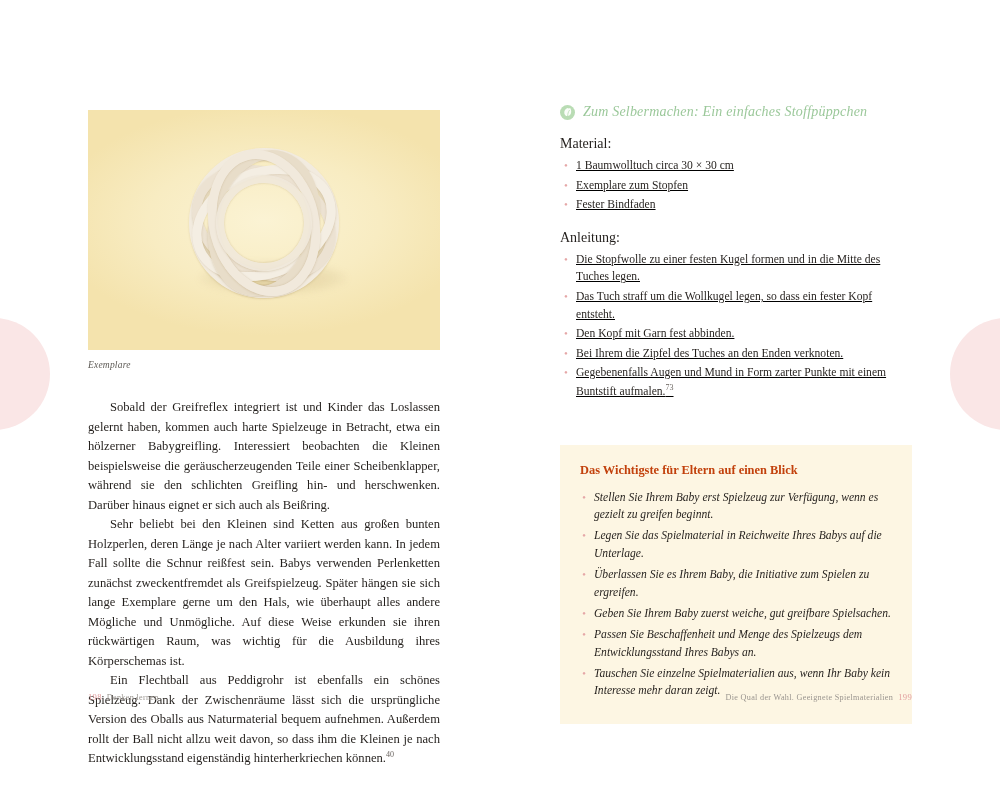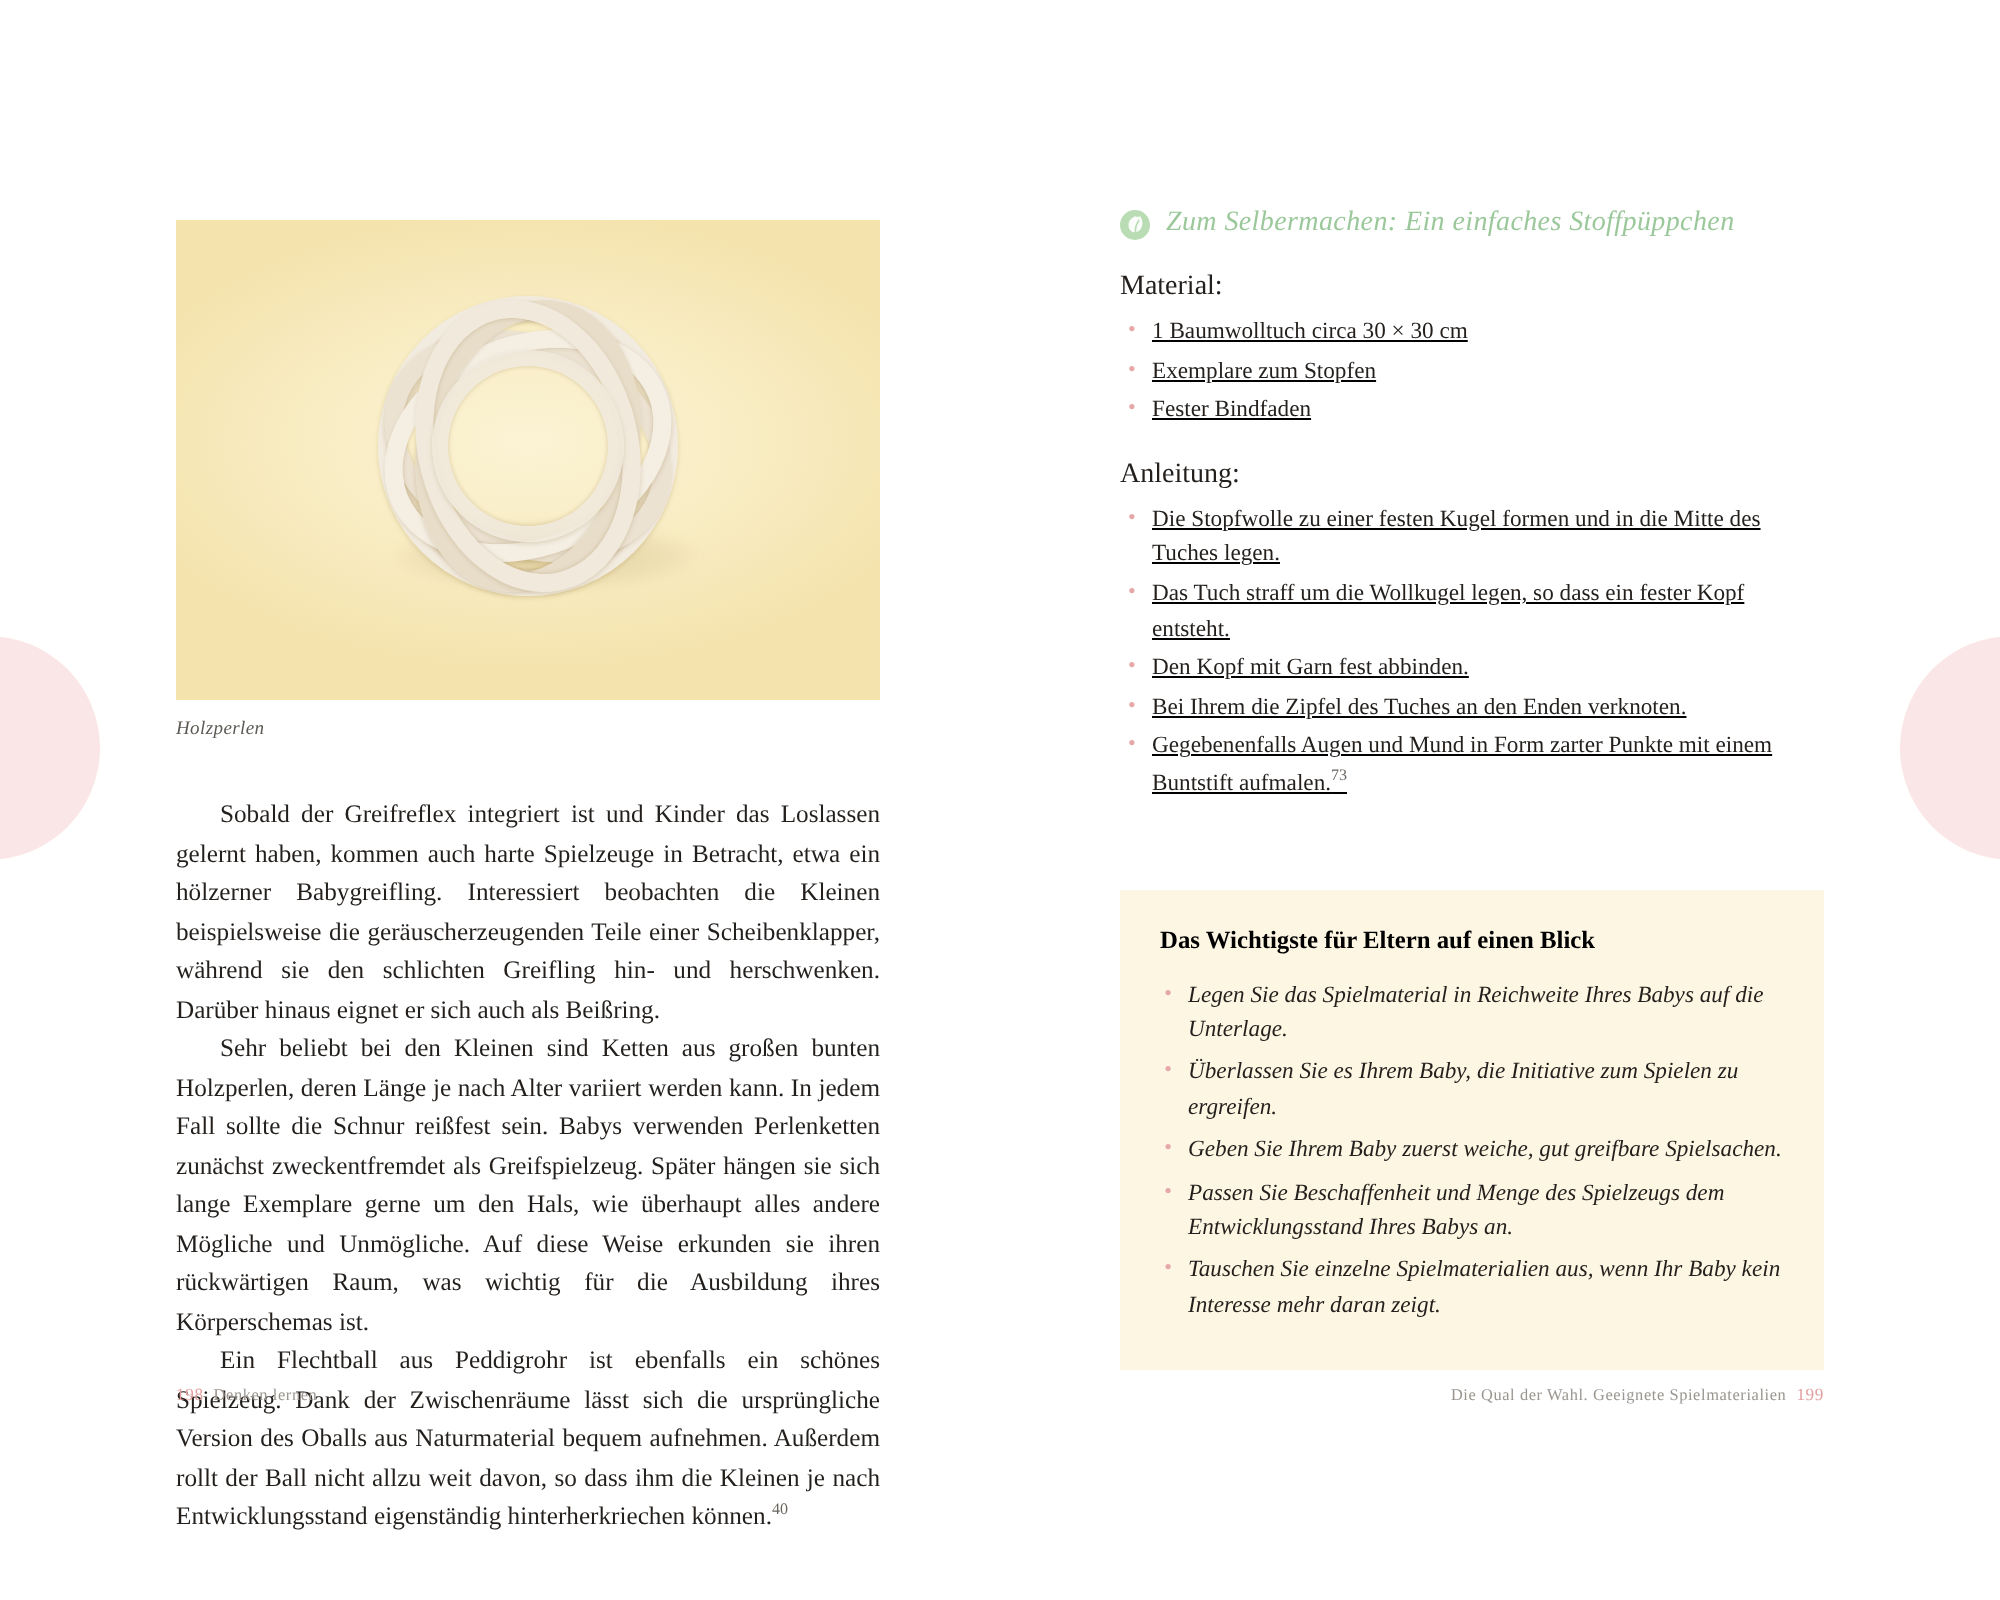--- a/index.html
+++ b/index.html
@@ -180,21 +180,21 @@
   
   .tip-box {
     margin-top: 44px;
     background: #fdf6e3;
     padding: 18px 20px 20px 20px;
     width: 312px;
   }
   .tip-box-title {
     font-size: 12.4px;
     font-weight: bold;
-    color: #000000;
+    color: #c2410c;
     margin-bottom: 11px;
   }
   .tip-box ul {
     list-style: none;
     margin: 0;
     padding: 0;
   }
   .tip-box li {
     position: relative;
     padding-left: 14px;
@@ -252,21 +252,21 @@
         <div class="ring r1"></div>
         <div class="ring r6"></div>
         <div class="ring r2"></div>
         <div class="ring r3"></div>
         <div class="ring r4"></div>
         <div class="ring r5"></div>
         <div class="ring r7"></div>
       </div>
     </div>
 
-    <div class="figure-caption">Holzperlen</div>
+    <div class="figure-caption">Exemplare</div>
 
     <div class="body-text">
       <p>Sobald der Greifreflex integriert ist und Kinder das Loslassen gelernt haben, kommen auch harte Spielzeuge in Betracht, etwa ein hölzerner Babygreifling. Interessiert beobachten die Kleinen beispielsweise die geräuscherzeugenden Teile einer Scheibenklapper, während sie den schlichten Greifling hin- und herschwenken. Darüber hinaus eignet er sich auch als Beißring.</p>
       <p>Sehr beliebt bei den Kleinen sind Ketten aus großen bunten Holzperlen, deren Länge je nach Alter variiert werden kann. In jedem Fall sollte die Schnur reißfest sein. Babys verwenden Perlenketten zunächst zweckentfremdet als Greifspielzeug. Später hängen sie sich lange Exemplare gerne um den Hals, wie überhaupt alles andere Mögliche und Unmögliche. Auf diese Weise erkunden sie ihren rückwärtigen Raum, was wichtig für die Ausbildung ihres Körperschemas ist.</p>
       <p><span>Ein Flechtball aus Peddigrohr ist ebenfalls ein schönes Spielzeug. Dank der Zwischenräume lässt sich die ursprüngliche Version des Oballs aus Naturmaterial bequem aufnehmen. Außerdem rollt der Ball nicht allzu weit davon, so dass ihm die Kleinen je nach Entwicklungsstand eigenständig hinterherkriechen können.</span><span class="fn">40</span></p>
     </div>
   </div>
 
   <div class="page-right">
 
@@ -293,20 +293,21 @@
       <li>Die Stopfwolle zu einer festen Kugel formen und in die Mitte des Tuches legen.</li>
       <li>Das Tuch straff um die Wollkugel legen, so dass ein fester Kopf entsteht.</li>
       <li>Den Kopf mit Garn fest abbinden.</li>
       <li>Bei Ihrem die Zipfel des Tuches an den Enden verknoten.</li>
       <li><span>Gegebenenfalls Augen und Mund in Form zarter Punkte mit einem Buntstift aufmalen.</span><span class="fn">73</span></li>
     </ul>
 
     <div class="tip-box">
       <div class="tip-box-title">Das Wichtigste für Eltern auf einen Blick</div>
       <ul>
+        <li>Stellen Sie Ihrem Baby erst Spielzeug zur Verfügung, wenn es gezielt zu greifen beginnt.</li>
         <li>Legen Sie das Spielmaterial in Reichweite Ihres Babys auf die Unterlage.</li>
         <li>Überlassen Sie es Ihrem Baby, die Initiative zum Spielen zu ergreifen.</li>
         <li>Geben Sie Ihrem Baby zuerst weiche, gut greifbare Spielsachen.</li>
         <li>Passen Sie Beschaffenheit und Menge des Spielzeugs dem Entwicklungsstand Ihres Babys an.</li>
         <li>Tauschen Sie einzelne Spielmaterialien aus, wenn Ihr Baby kein Interesse mehr daran zeigt.</li>
       </ul>
     </div>
   </div>
 
   <div class="footer footer-left">

